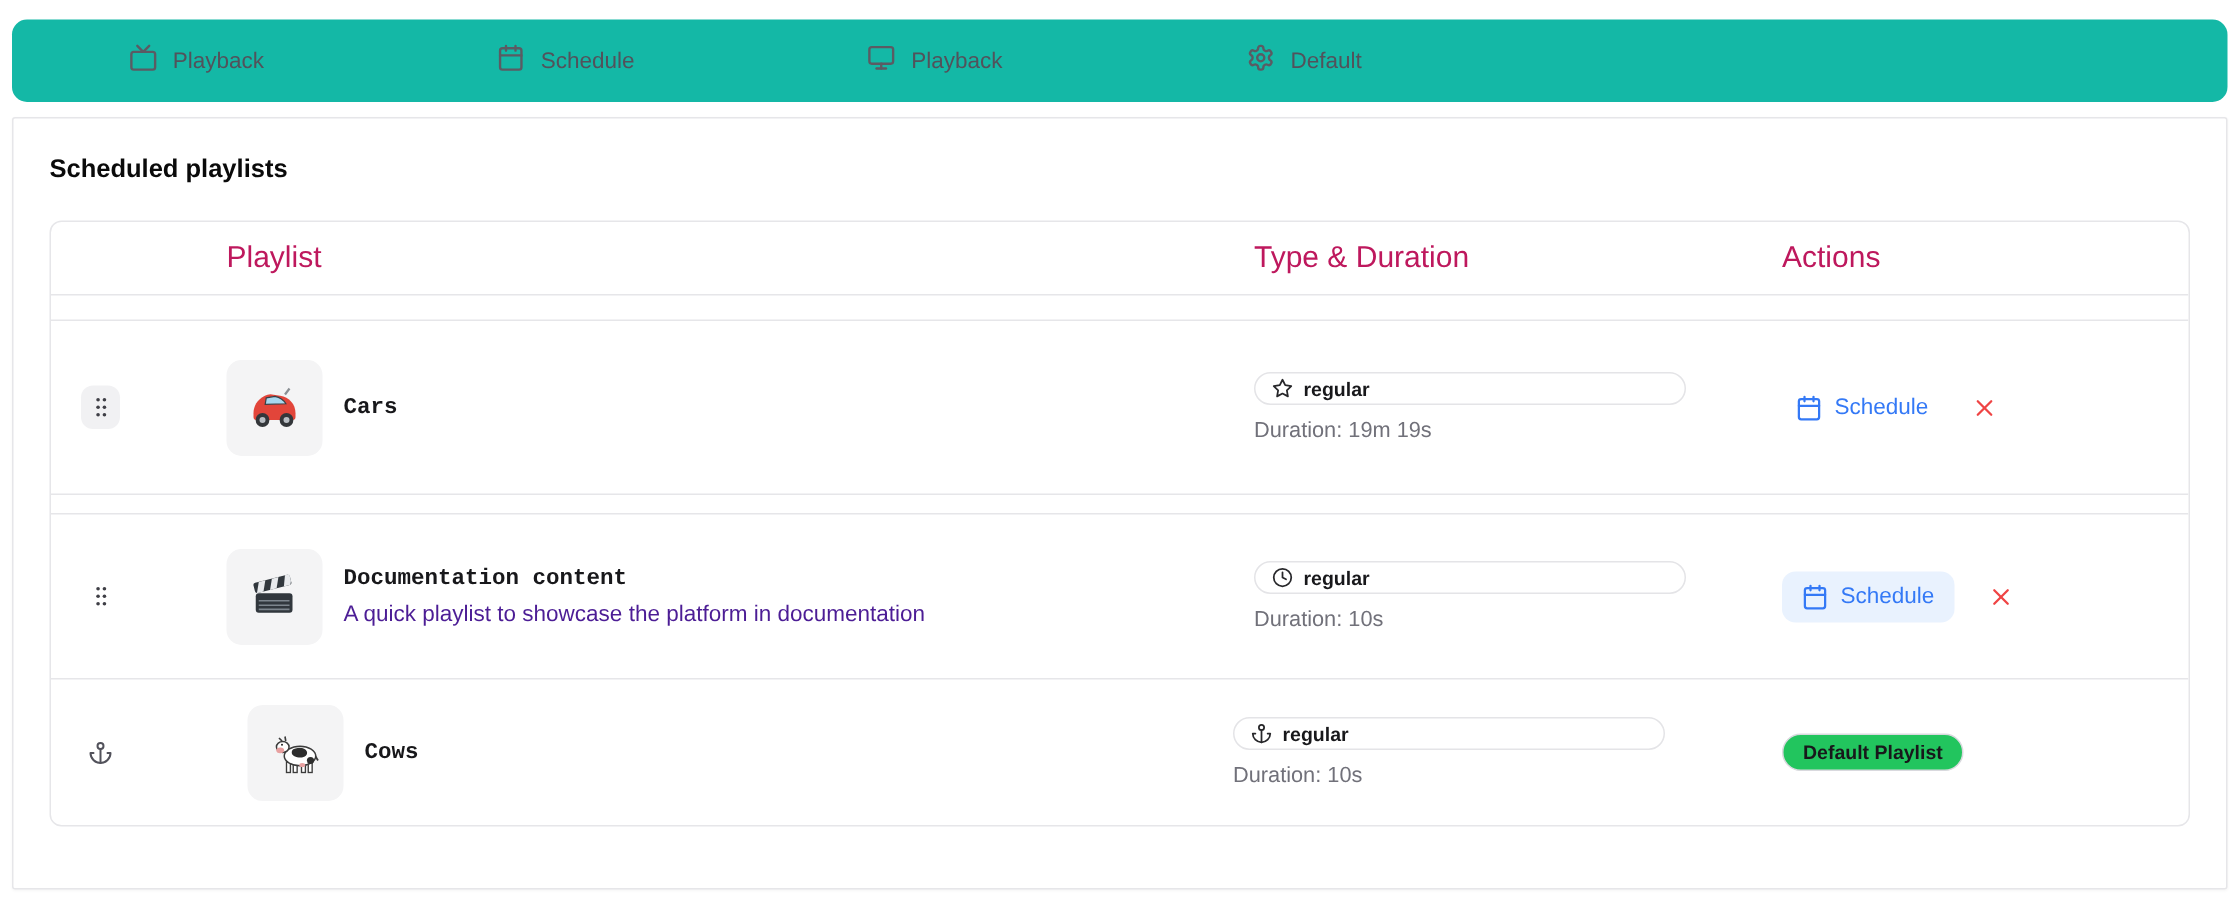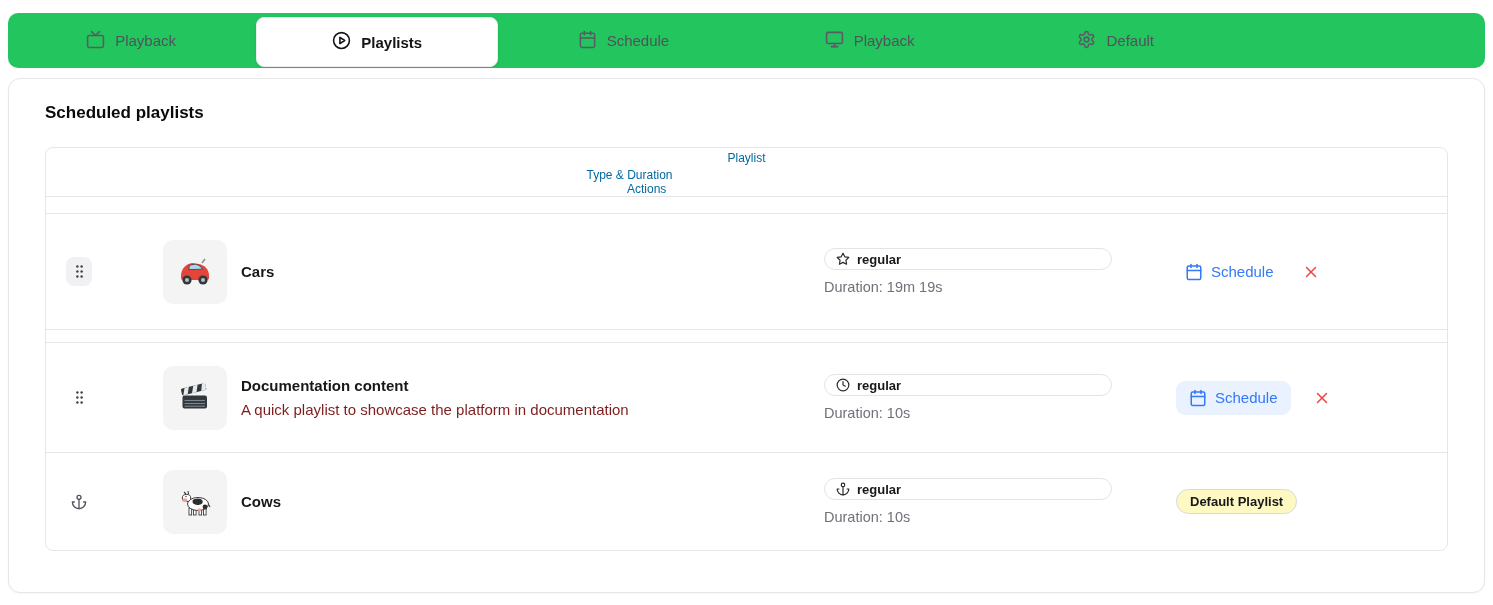--- a/index.html
+++ b/index.html
@@ -1,94 +1,87 @@
 <!DOCTYPE html>
 <html><head>
 <meta charset="utf-8">
 <style>
   * { margin:0; padding:0; box-sizing:border-box; }
   html,body { width:1493px; height:605px; background:#fff; font-family:"Liberation Sans", sans-serif; color:#18181b; }
 
   
-  .nav { margin:13px 8px 0; height:55px; background:#22c55e; border-radius:10px;
+  .nav { margin:13px 8px 0; height:55px; background:#14b8a6; border-radius:10px;
          display:grid; grid-template-columns:repeat(6,1fr); }
   .tab { display:flex; align-items:center; justify-content:center; gap:10px;
          color:#52525b; font-size:15px; cursor:pointer; border-radius:8px; }
   .tab svg { width:19px; height:19px; stroke:#5b5b63; }
   .tab.active { background:#fff; margin:4px 2px 1px; border:1px solid #ececee;
                 box-shadow:0 1px 3px rgba(0,0,0,.07); color:#141417; font-weight:700; }
   .tab.active svg { stroke:#141417; }
 
   
   .card { margin:10px 8px 0; height:515px; background:#fff; border:1px solid #e6e6e9;
-          border-radius:12px; padding:20px 36px 24px; box-shadow:0 1px 2px rgba(0,0,0,.04); }
+          border-radius:2px; padding:20px 24px 24px; box-shadow:0 1px 2px rgba(0,0,0,.04); }
   .card-header { display:flex; justify-content:space-between; align-items:center; margin:4px 0 24px; }
   .page-title { font-size:17px; font-weight:700; color:#0a0a0a; }
   .add-btn { display:flex; align-items:center; gap:9px; height:34px; padding:0 16px;
              background:#18181b; color:#fff; border:none; border-radius:9px;
              font-size:14.5px; font-weight:500; font-family:inherit; cursor:pointer; }
   .add-btn svg { width:16px; height:16px; stroke:#fff; }
 
   
   .table { border:1px solid #e6e6e9; border-radius:8px; overflow:hidden; }
   .trow { display:flex; align-items:center; }
-  .thead { height:49px; color:#0369a1; font-size:12px; border-bottom:1px solid #e6e6e9;flex-direction:column; }
+  .thead { height:49px; color:#be185d; font-size:20px; border-bottom:1px solid #e6e6e9; }
   .spacer { height:17px; border-bottom:1px solid #e6e6e9; }
   .c-handle { width:117px; flex-shrink:0; padding-left:20px; display:flex; align-items:center; }
   .c-playlist { flex:1; display:flex; align-items:center; gap:14px; }
   .c-type { width:320px; flex-shrink:0; }
   .c-actions { width:303px; flex-shrink:0; padding-left:32px; display:flex; align-items:center; }
 
   .row { border-bottom:1px solid #e6e6e9; }
-  .row.r0 { height:116px; } .row.r1 { height:110px; } .row.r2 { height:97px; border-bottom:none; }
+  .row.r0 { height:116px; } .row.r1 { height:110px; } .row.r2 { height:97px; border-bottom:none;gap:14px; }
 
   .handle-box { width:26px; height:29px; display:flex; align-items:center; justify-content:center;
                 border-radius:8px; cursor:grab; }
   .handle-box.bg { background:#f1f1f3; }
   .grip svg { width:17px; height:17px; fill:#3f3f46; }
   .anchor-wrap svg { width:16px; height:16px; stroke:#52525b; }
 
   .thumb { width:64px; height:64px; background:#f4f4f5; border-radius:10px;
            display:flex; align-items:center; justify-content:center; flex-shrink:0; }
   .thumb svg { width:40px; height:40px; }
-  .p-name { font-size:15px; font-weight:600; color:#18181b; }
-  .p-desc { font-size:15px; color:#7f1d1d; margin-top:7px; }
+  .p-name { font-size:15px; font-weight:600; color:#18181b;font-family:Liberation Mono, monospace; }
+  .p-desc { font-size:15px; color:#4c1d95; margin-top:7px; }
 
   .type-badge { width:288px; height:22px; border:1px solid #e4e4e7; border-radius:11px;
                 display:flex; align-items:center; gap:7px; padding:0 11px;
                 font-size:13px; font-weight:700; color:#18181b; }
   .type-badge svg { width:14px; height:14px; stroke:#27272a; flex-shrink:0; }
   .duration { margin-top:9px; font-size:14.5px; color:#71717a; }
 
   .schedule-btn { display:flex; align-items:center; gap:8px; color:#3479f6; font-size:15px;
                   font-weight:500; background:none; border:none; font-family:inherit; cursor:pointer; }
   .schedule-btn svg { width:18px; height:18px; stroke:#3479f6; }
   .schedule-btn.hl { background:#e9f2fe; padding:8px 13px; border-radius:9px; }
   .x-btn { margin-left:28px; background:none; border:none; cursor:pointer; display:flex; }
   .x-btn svg { width:18px; height:18px; stroke:#ef4444; }
   .default-badge { border:1px solid #d9d9de; border-radius:999px; padding:4px 13px;
-                   font-size:13px; font-weight:700; color:#18181b; background:#fef9c3; }
+                   font-size:13px; font-weight:700; color:#18181b; background:#22c55e; }
 </style>
 </head>
 <body>
 
 <nav class="nav">
   <div class="tab">
     <span><svg viewBox="0 0 24 24" fill="none" stroke-width="2" stroke-linecap="round" stroke-linejoin="round">
           <rect x="2" y="7" width="20" height="15" rx="2"></rect>
           <path d="m17 2-5 5-5-5"></path>
         </svg></span>
     <span>Playback</span>
-  </div>
-  <div class="tab active">
-    <span><svg viewBox="0 0 24 24" fill="none" stroke-width="2" stroke-linecap="round" stroke-linejoin="round">
-          <circle cx="12" cy="12" r="10"></circle>
-          <polygon points="10 8 16 12 10 16 10 8"></polygon>
-        </svg></span>
-    <span>Playlists</span>
   </div>
   <div class="tab">
     <span><svg viewBox="0 0 24 24" fill="none" stroke-width="2" stroke-linecap="round" stroke-linejoin="round">
           <path d="M8 2v4"></path>
           <path d="M16 2v4"></path>
           <rect x="3" y="4" width="18" height="18" rx="2"></rect>
           <path d="M3 10h18"></path>
         </svg></span>
     <span>Schedule</span>
   </div>

